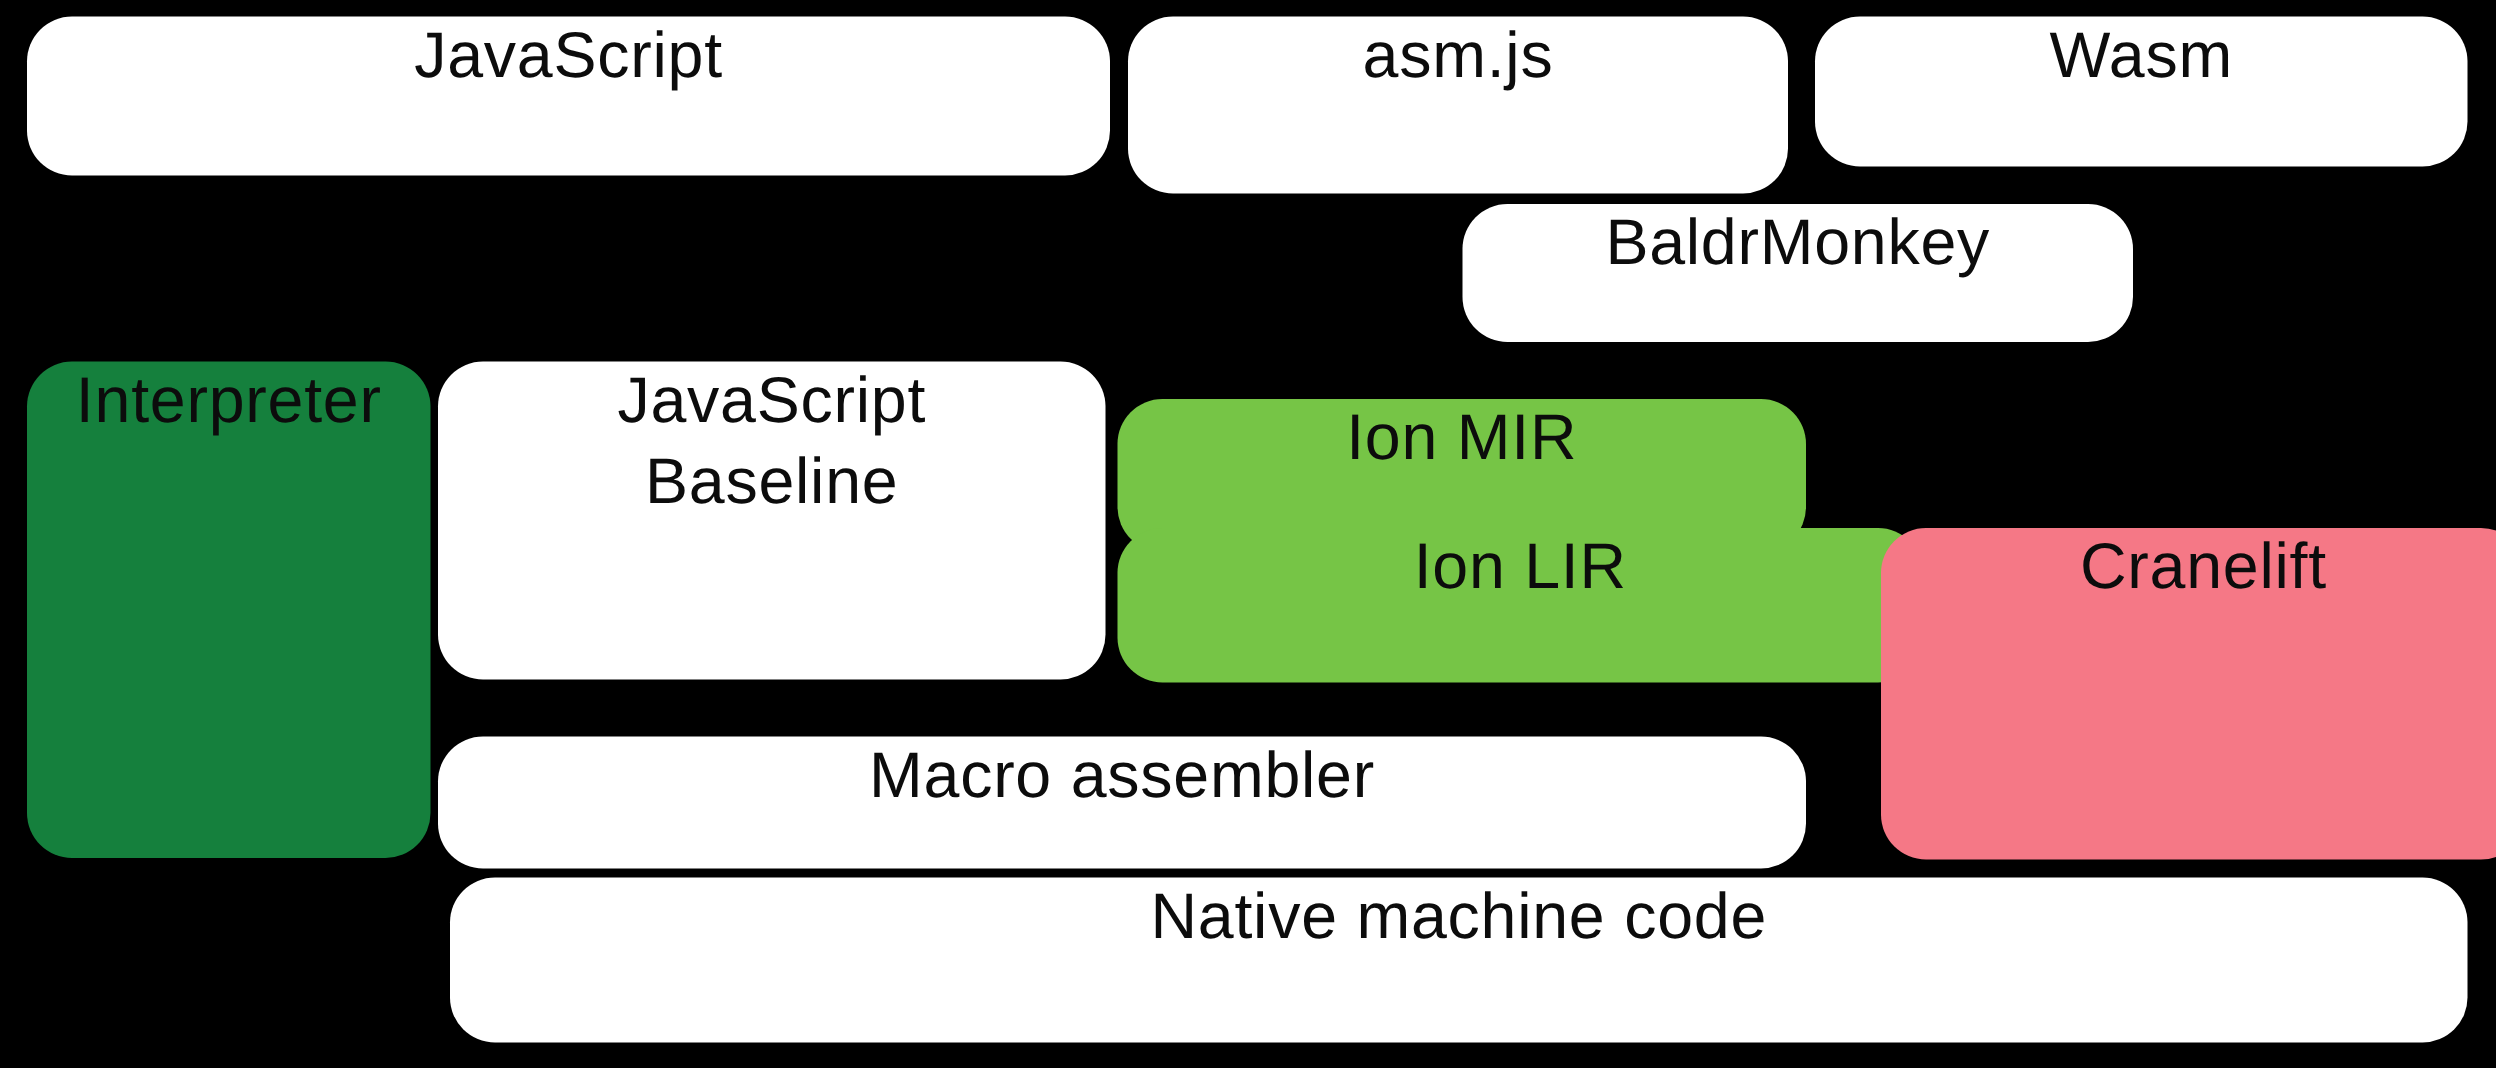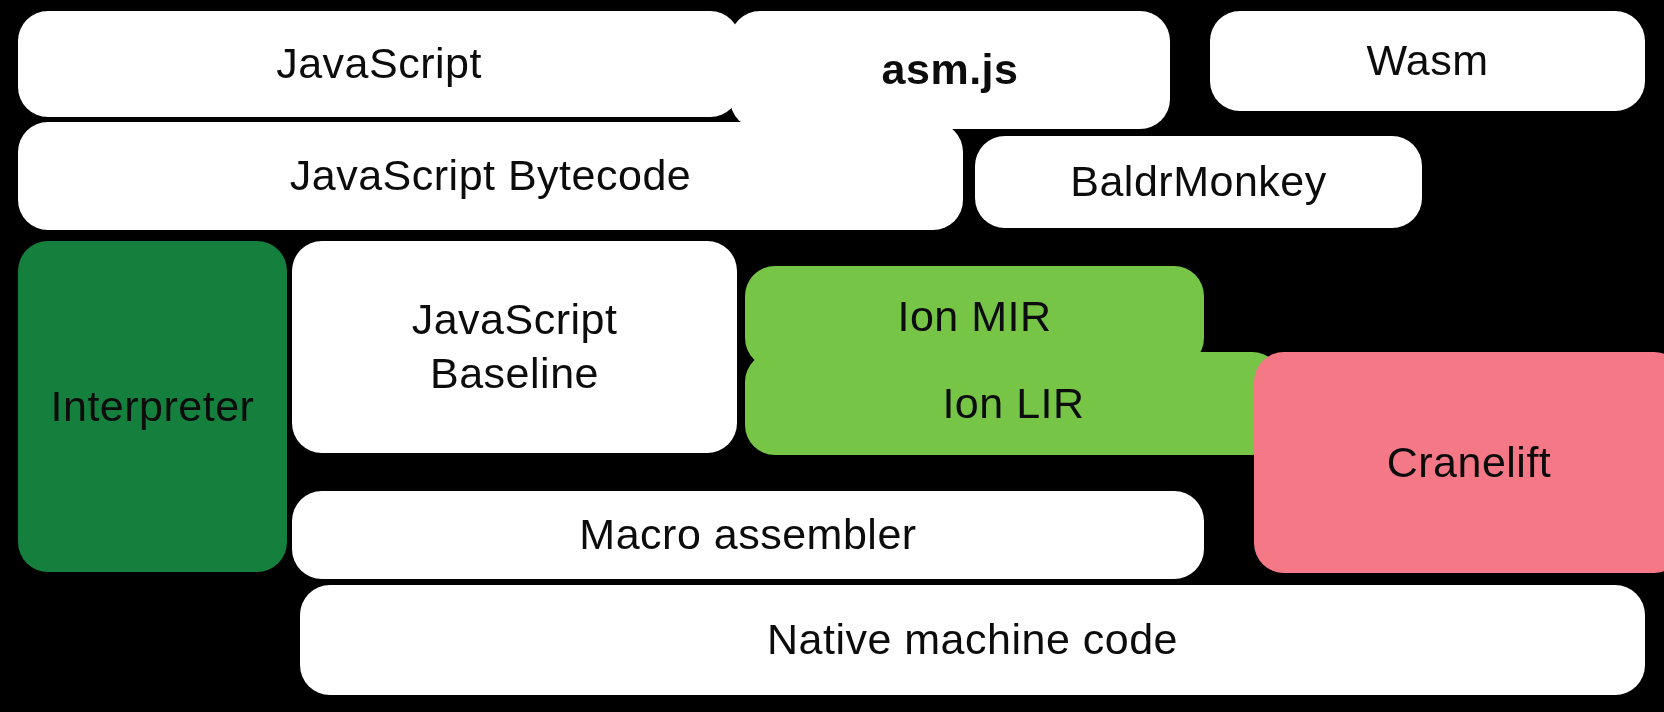--- a/index.html
+++ b/index.html
@@ -12,21 +12,21 @@
     width: 1664px;
     height: 712px;
     background: #000000;
     overflow: hidden;
     font-family: "Liberation Sans", "DejaVu Sans", sans-serif;
   }
   .box {
     position: absolute;
     border-radius: 30px;
     display: flex;
-    align-items: center;
+    align-items: flex-start;
     justify-content: center;
     text-align: center;
     box-sizing: border-box;
   }
   .box .label {
     font-size: 43px;
     line-height: 1.25;
     color: #0c0c0c;
     white-space: pre-line;
     letter-spacing: 0.5px;
@@ -36,28 +36,25 @@
   .fill-green { background: #76c546; }
   .fill-pink  { background: #f57886; }
 </style>
 </head>
 <body>
 
 <div id="canvas" style="width: 1664px; height: 712px; background: rgb(0, 0, 0);">
     <div class="box fill-white" style="left: 18px; top: 11px; width: 722px; height: 106px;">
       <span class="label">JavaScript</span>
     </div>
-    <div class="box fill-white" style="left: 730px; top: 11px; width: 440px; height: 118px; font-weight: bold;">
+    <div class="box fill-white" style="left: 752px; top: 11px; width: 440px; height: 118px;">
       <span class="label">asm.js</span>
     </div>
     <div class="box fill-white" style="left: 1210px; top: 11px; width: 435px; height: 100px;">
       <span class="label">Wasm</span>
-    </div>
-    <div class="box fill-white" style="left: 18px; top: 122px; width: 945px; height: 108px;">
-      <span class="label">JavaScript Bytecode</span>
     </div>
     <div class="box fill-white" style="left: 975px; top: 136px; width: 447px; height: 92px;">
       <span class="label">BaldrMonkey</span>
     </div>
     <div class="box fill-gray" style="left: 18px; top: 241px; width: 269px; height: 331px;">
       <span class="label">Interpreter</span>
     </div>
     <div class="box fill-white" style="left: 292px; top: 241px; width: 445px; height: 212px;">
       <span class="label">JavaScript
 Baseline</span>

